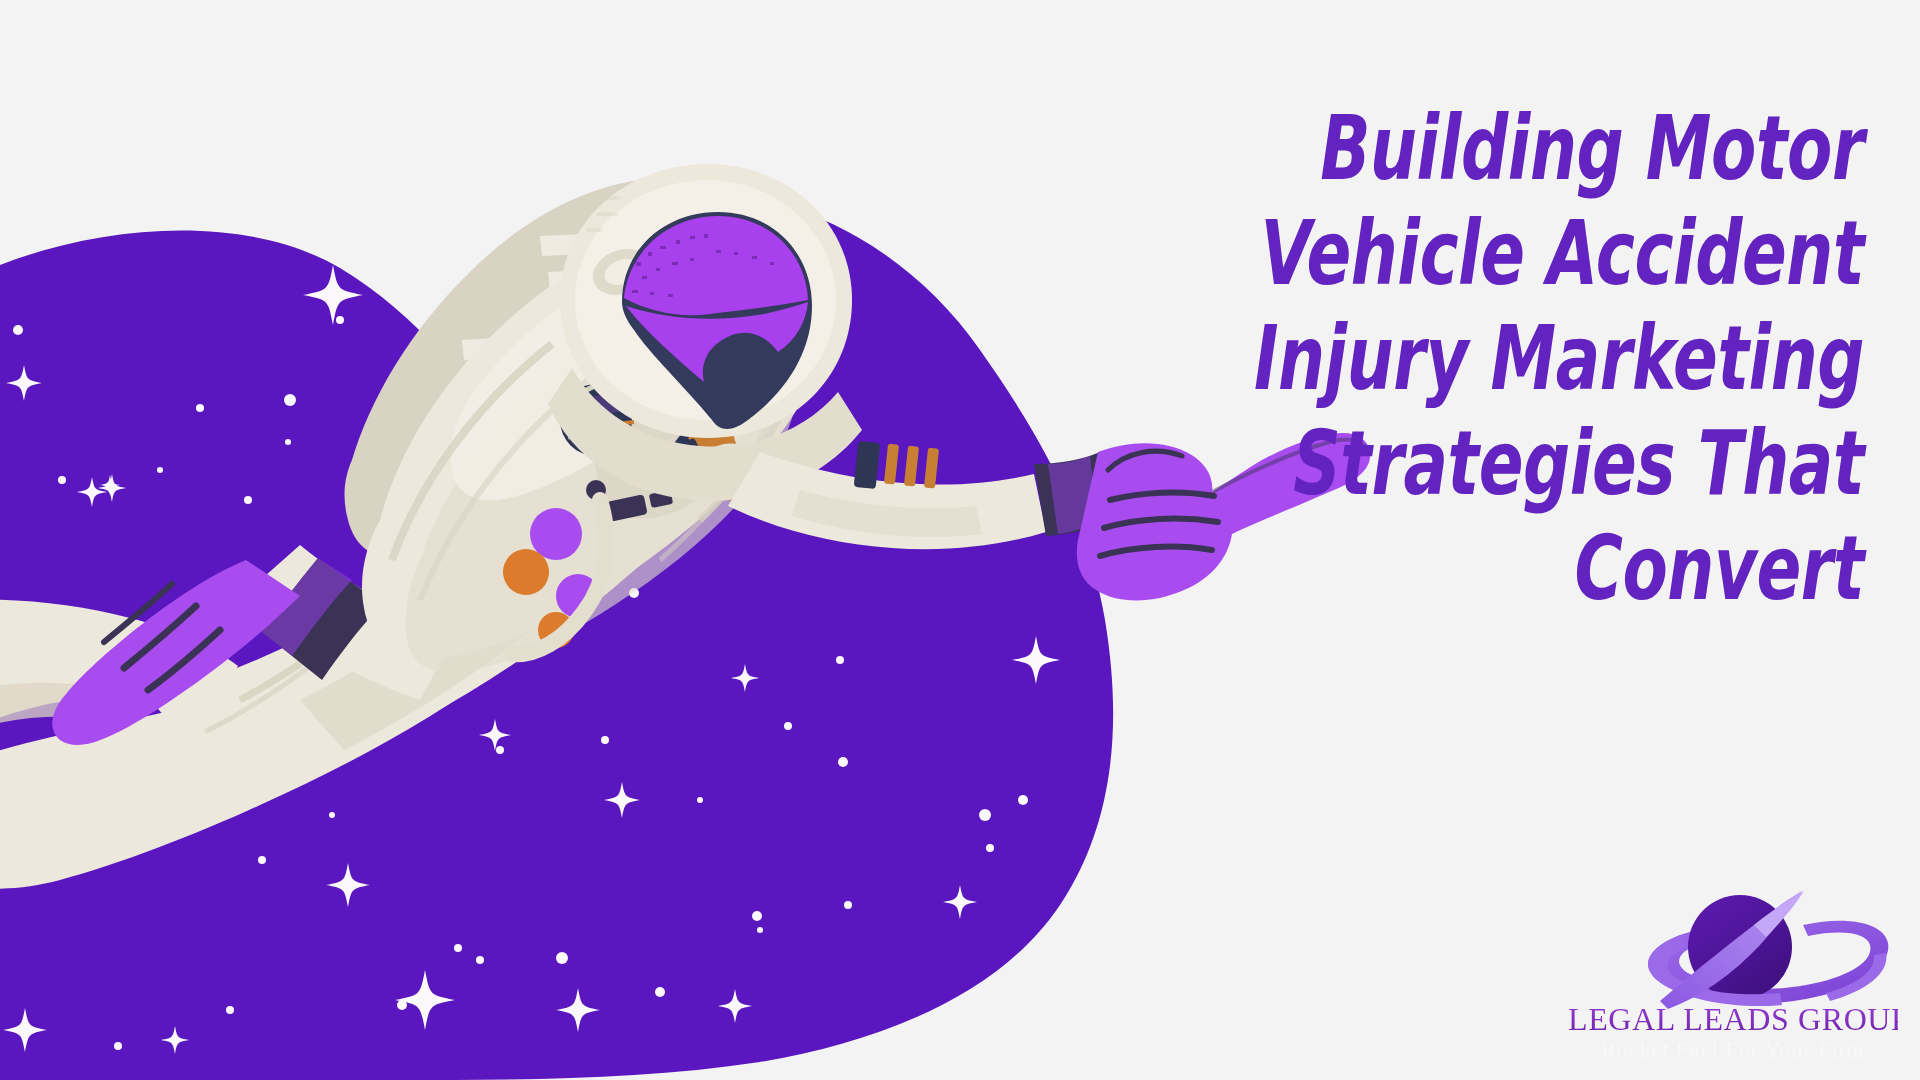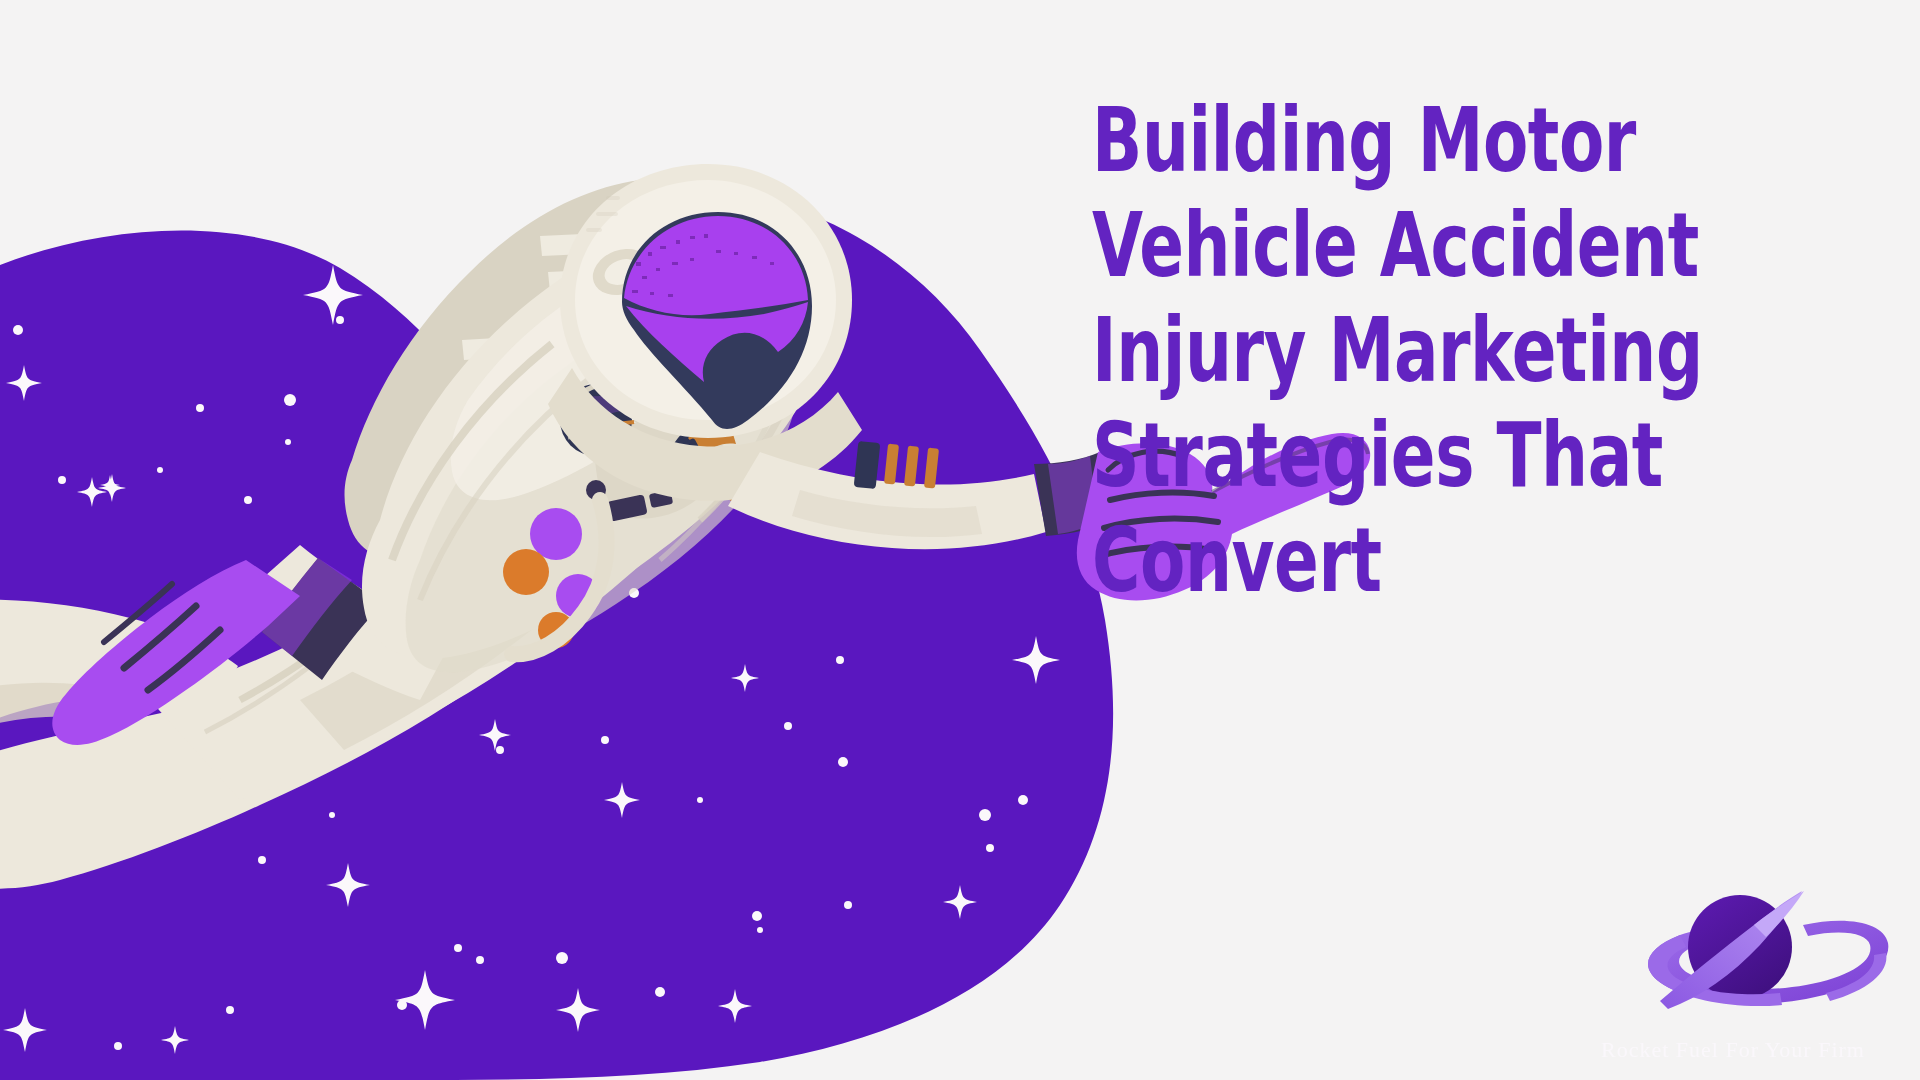--- a/index.html
+++ b/index.html
@@ -9,24 +9,25 @@
     font-family:"Liberation Sans", sans-serif;
     background:#F4F3F3;
     position:relative;
   }
   #canvas{position:absolute;inset:0;width:1920px;height:1080px;}
 
   
   #headline{
     position:absolute;
     right:56px;
-    top:88px;
+    top:96px;
     width:830px;
-    text-align:left;
+    text-align:right;
     z-index:40;
+    font-style:italic;
   }
   #headline .hl{
     display:block;
     font-family:"DejaVu Sans","Liberation Sans",sans-serif;
     font-weight:700;
     font-size:71px;
     line-height:105px;
     letter-spacing:-0.5px;
     color:#6323C1;
     white-space:nowrap;
@@ -524,14 +525,15 @@
     <path d="M258,120 C 288,112 308,98 306,82 L 318,80
              C 322,100 298,118 262,128 Z" fill="#9B6AE8"></path>
 
     <path d="M92,128 C 120,104 152,78 186,52
              C 204,38 220,26 234,18
              C 222,36 208,54 192,72
              C 164,102 132,124 100,136 Z" fill="url(#rocketGrad)"></path>
     <path d="M186,52 C 204,38 222,26 236,18
              C 226,34 212,50 198,64 Z" fill="#C4A8F8"></path>
   </svg>
+  <div class="brandname">LEGAL LEADS GROUP</div>
   <div class="tagline">Rocket Fuel For Your Firm</div>
 </div>
 
 </body></html>

